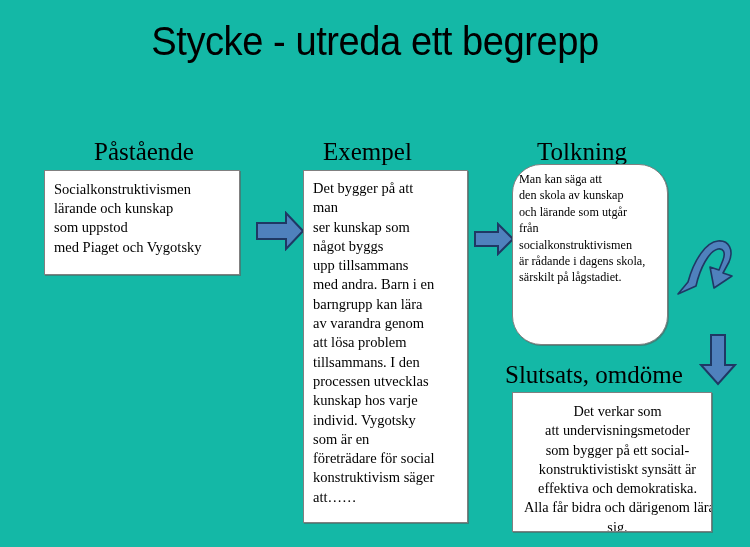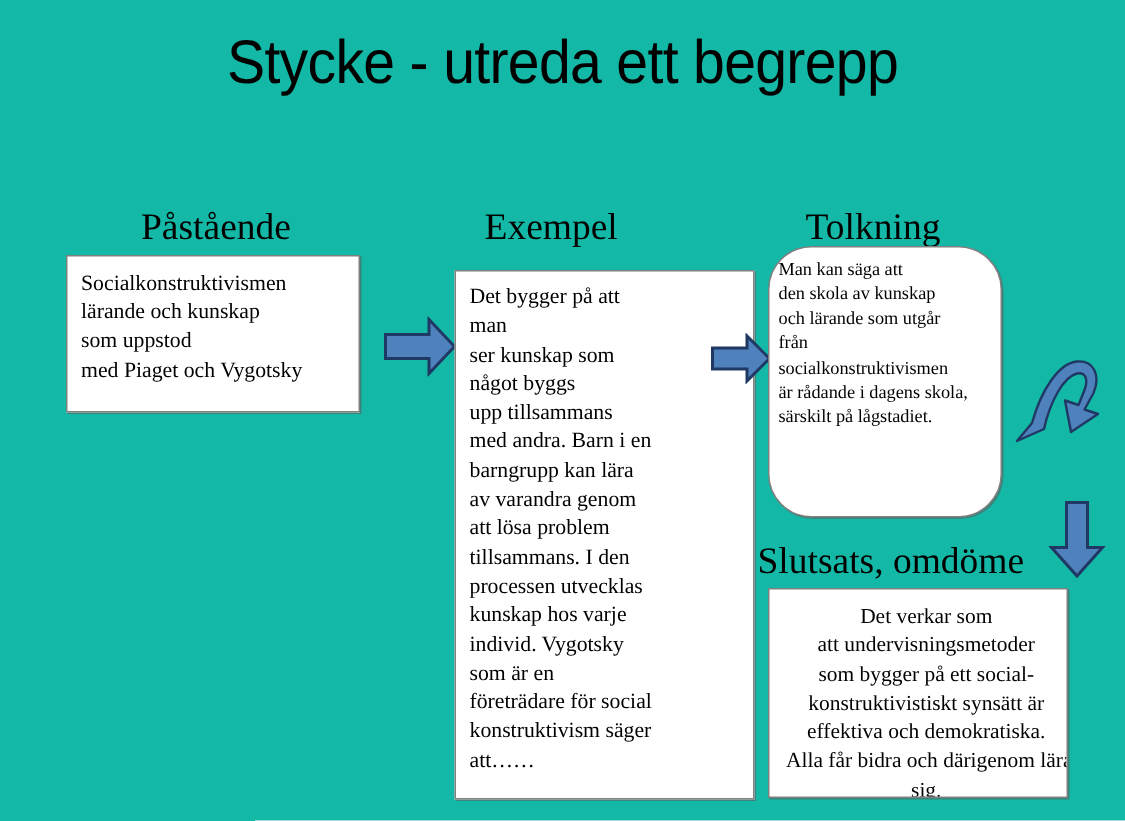--- a/index.html
+++ b/index.html
@@ -99,21 +99,21 @@
     <span class="line">som uppstod</span>
     <span class="line">med Piaget och Vygotsky</span>
   </div>
 
   <svg class="arrow-svg" style="left:256px; top:211px;" width="48" height="40" viewBox="0 0 48 40">
     <polygon points="1,12 30,12 30,2 47,20 30,38 30,28 1,28" fill="#4f81bd" stroke="#1f3864" stroke-width="2" stroke-linejoin="miter"></polygon>
   </svg>
 
   <div class="heading" style="left:323px; top:138px;">Exempel</div>
 
-  <div class="textbox" id="box-exempel" style="left:303px; top:180px; width:200px; height:353px;">
+  <div class="textbox" id="box-exempel" style="left:303px; top:170px; width:165px; height:353px;">
     <span class="line">Det bygger på att</span>
     <span class="line">man</span>
     <span class="line">ser kunskap som</span>
     <span class="line">något byggs</span>
     <span class="line">upp tillsammans</span>
     <span class="line">med andra. Barn i en</span>
     <span class="line">barngrupp kan lära</span>
     <span class="line">av varandra genom</span>
     <span class="line">att lösa problem</span>
     <span class="line">tillsammans. I den</span>

